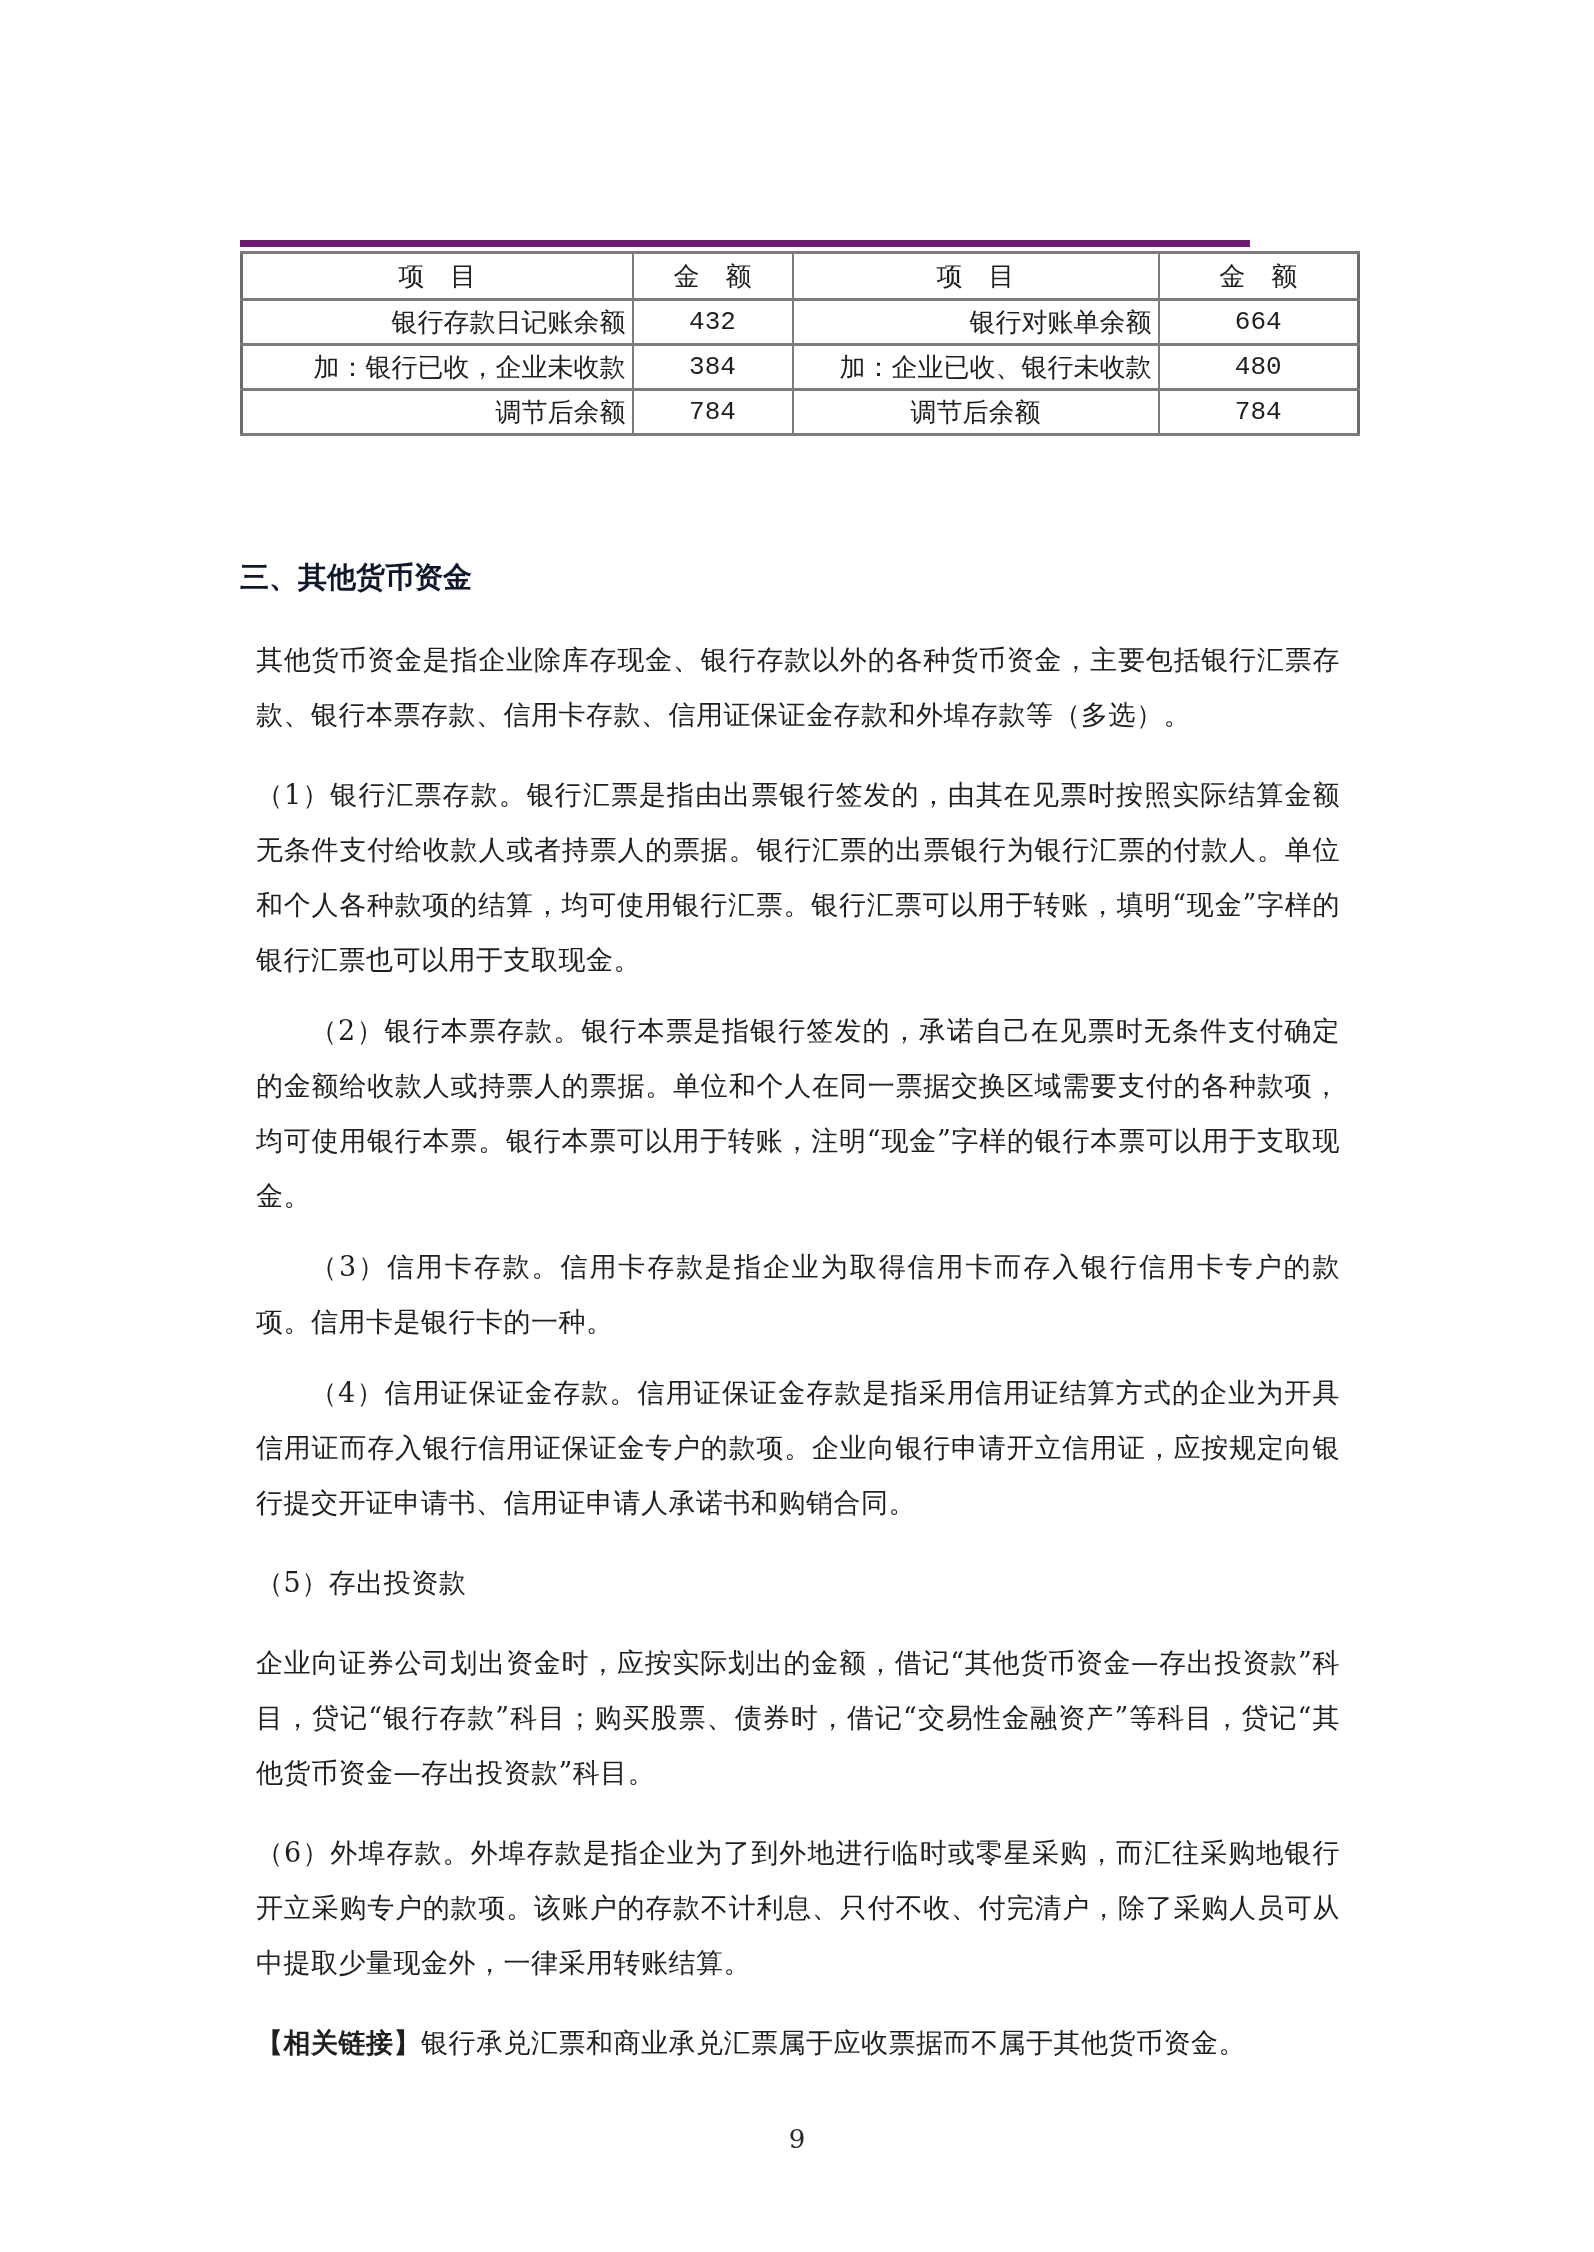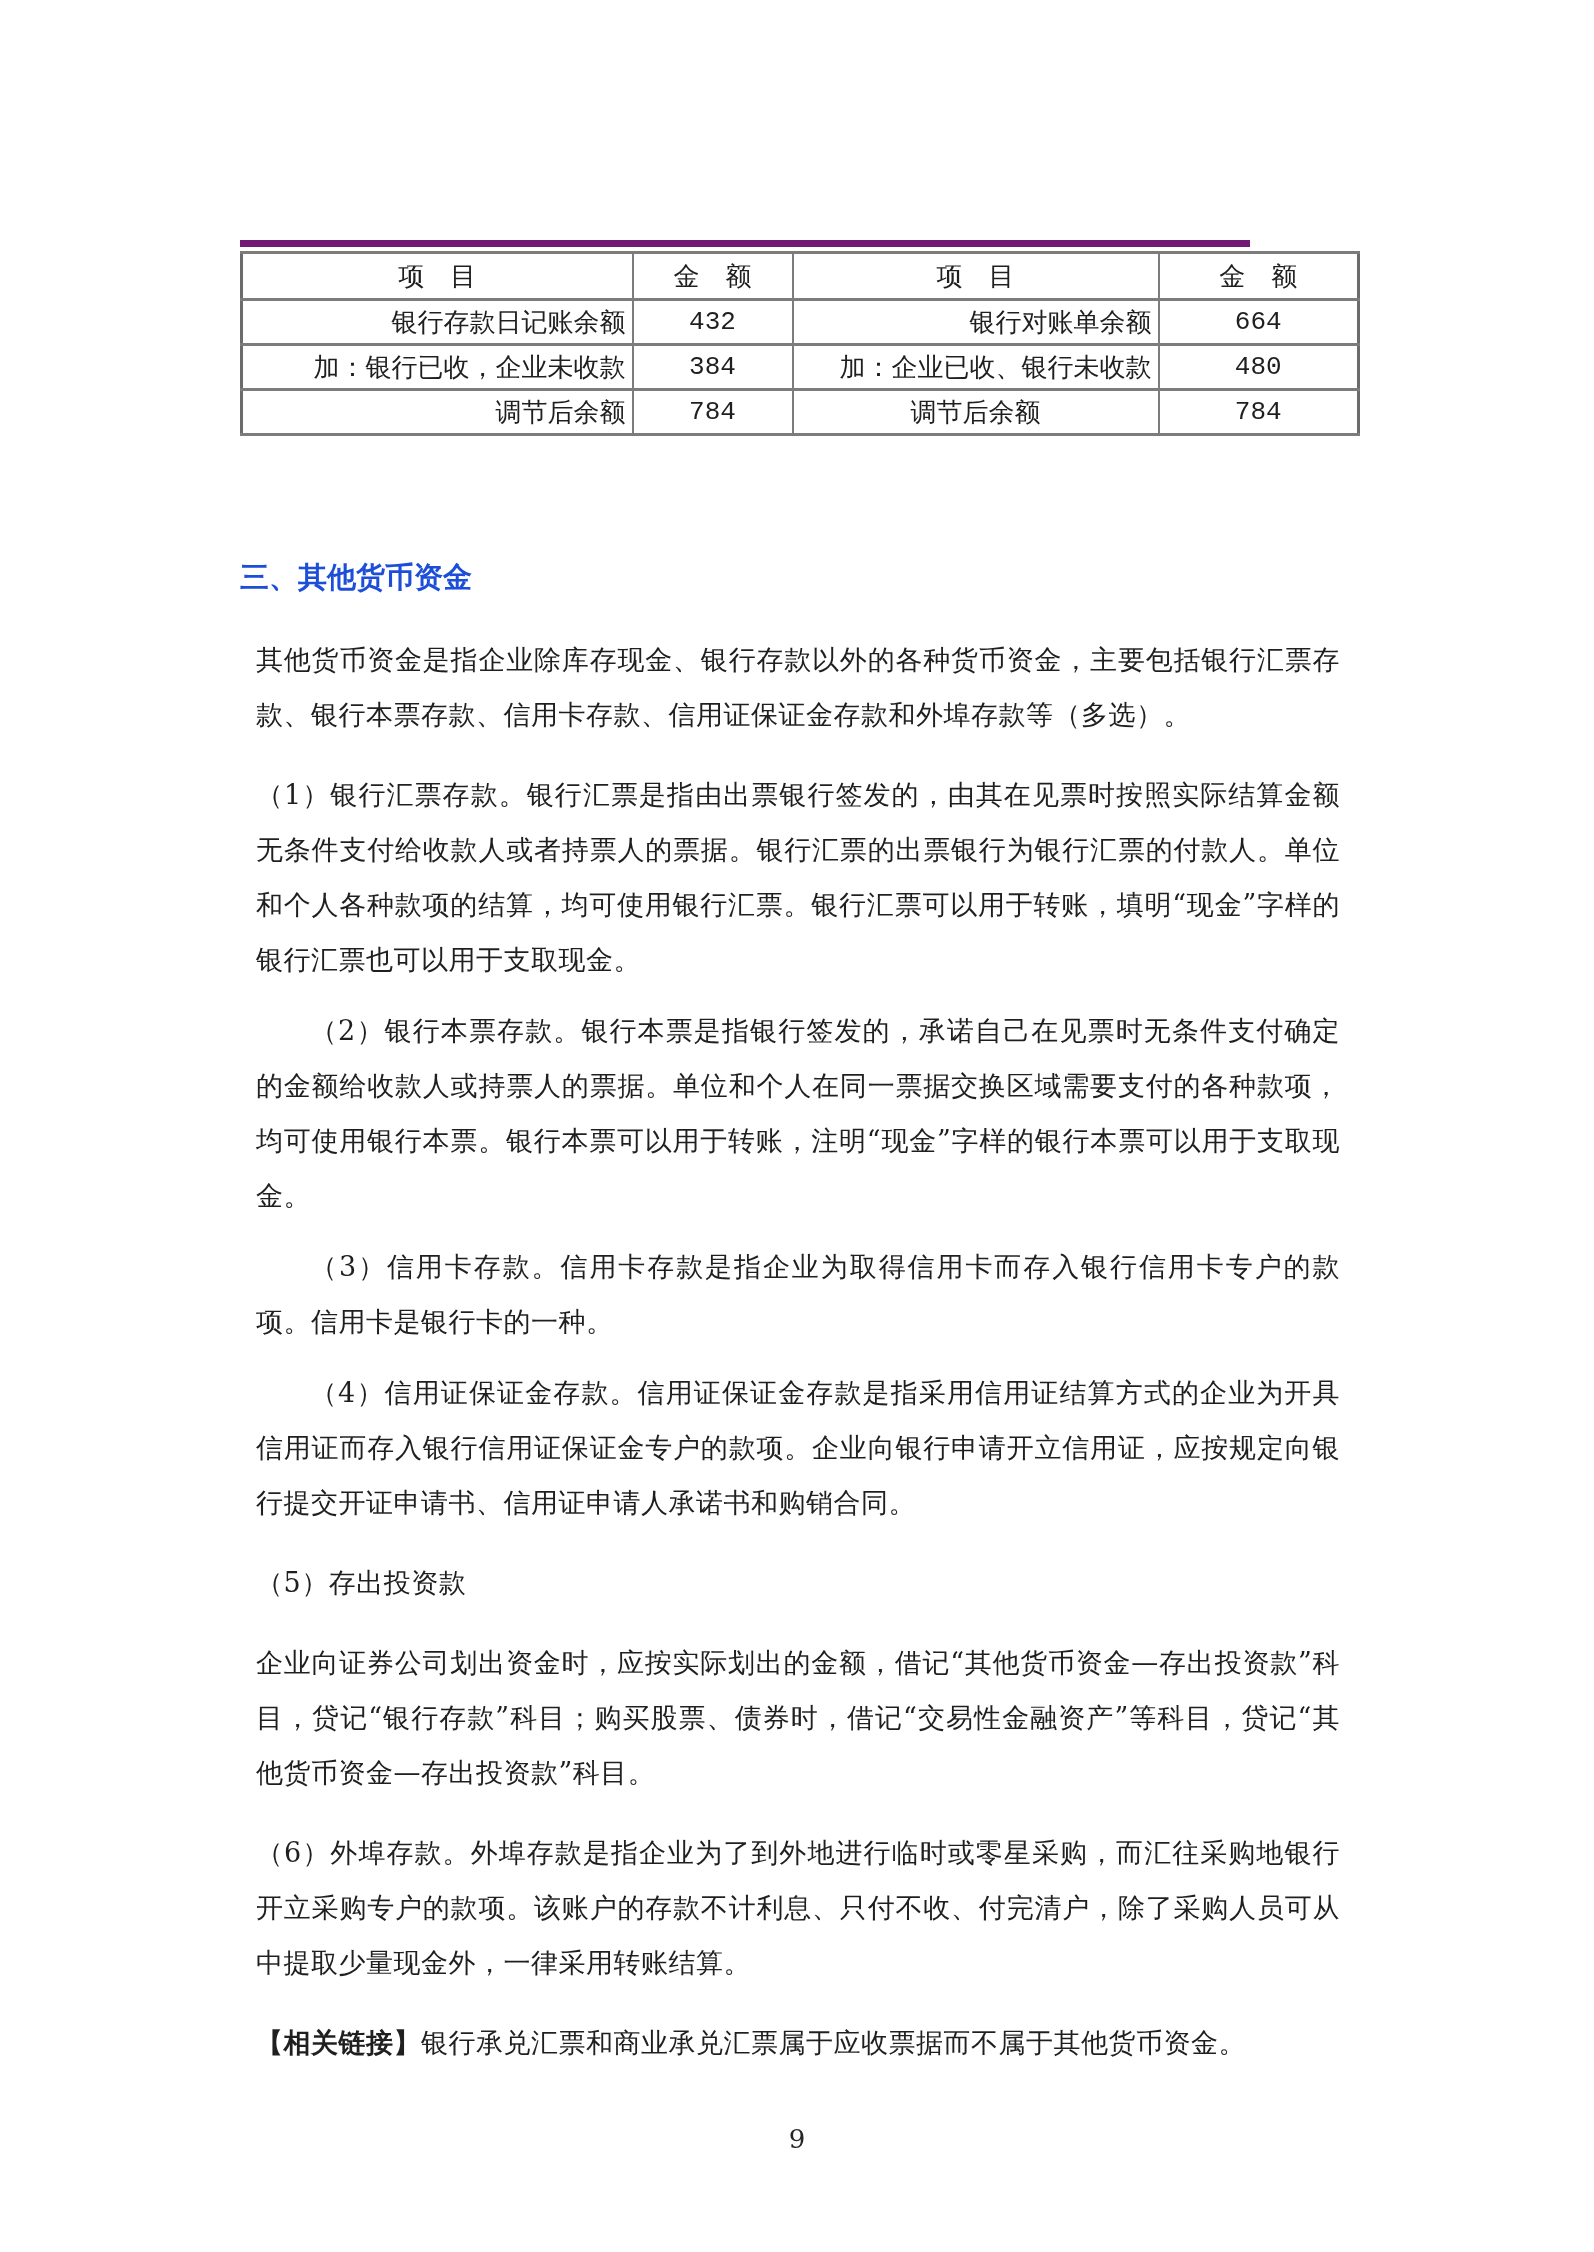--- a/index.html
+++ b/index.html
@@ -58,21 +58,21 @@
     left:240px;
     top:550px;
     width:1116px;
   }
   .section-heading{
     margin:0 0 27px 0;
     font-family:"DejaVu Sans","Liberation Sans",sans-serif;
     font-size:29px;
     font-weight:700;
     line-height:55px;
-    color:#1d4ed8;
+    color:#0f172a;
   }
   .content p{
     margin:16px;
     font-size:27px;
     line-height:55px;
     text-align:justify;
     letter-spacing:0.5px;
   }
   .content p.indent{text-indent:2em;}
   .content p.gap{margin-top:25px;}

